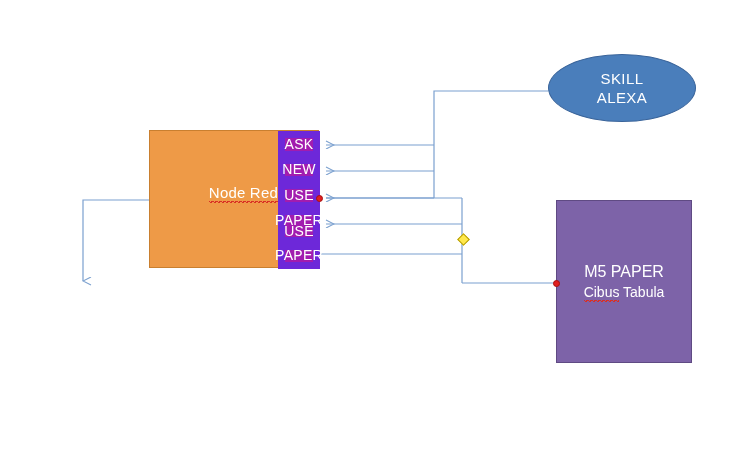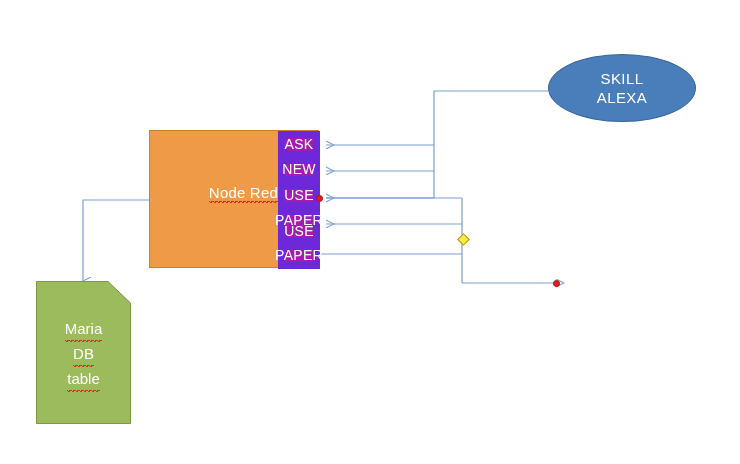--- a/index.html
+++ b/index.html
@@ -216,30 +216,20 @@
       <path d="M462,224 L326,224" marker-end="url(#arrL)"></path>
 
       <path d="M319,254 L462,254"></path>
 
       <path d="M462,283 L556,283" marker-end="url(#arrR)"></path>
 
       <path d="M149,200 L83,200 L83,281" marker-end="url(#arrD)"></path>
     </g>
   </svg>
 
-  <div class="mariadb">
-    <svg width="95" height="143" viewBox="0 0 95 143" xmlns="http://www.w3.org/2000/svg">
-      <path d="M0.5,0.5 L72,0.5 L94.5,22 L94.5,142.5 L0.5,142.5 Z" fill="#9cbb5c" stroke="#7a9a3d" stroke-width="1"></path>
-    </svg>
-    <div class="mariadb-text">
-      <span class="sq-red">Maria</span><br>
-      <span class="sq-red">DB</span><br>
-      <span class="sq-red">table</span>
-    </div>
-  </div>
 
   <div class="nodered-box">
     <div class="nodered-label">
       <span class="sq-red">Node Red</span>
     </div>
 
     <div class="subcol">
       <div class="subbox">
         <span>ASK</span>
       </div>
@@ -257,18 +247,25 @@
         <span>PAPER</span>
       </div>
     </div>
   </div>
 
   <div class="alexa">
     <span>SKILL</span>
     <span>ALEXA</span>
   </div>
 
+  <div class="m5">
+    <div class="m5-title">M5 PAPER</div>
+    <div class="m5-sub">
+      <span class="sq-red">Cibus</span>
+      <span>Tabula</span>
+    </div>
+  </div>
 
   <div class="reddot" style="left:316px; top:195px;"></div>
   <div class="reddot" style="left:553px; top:280px;"></div>
   <div class="ydiamond" style="left:459px; top:235px;"></div>
 
 </div>
 
 </body></html>

